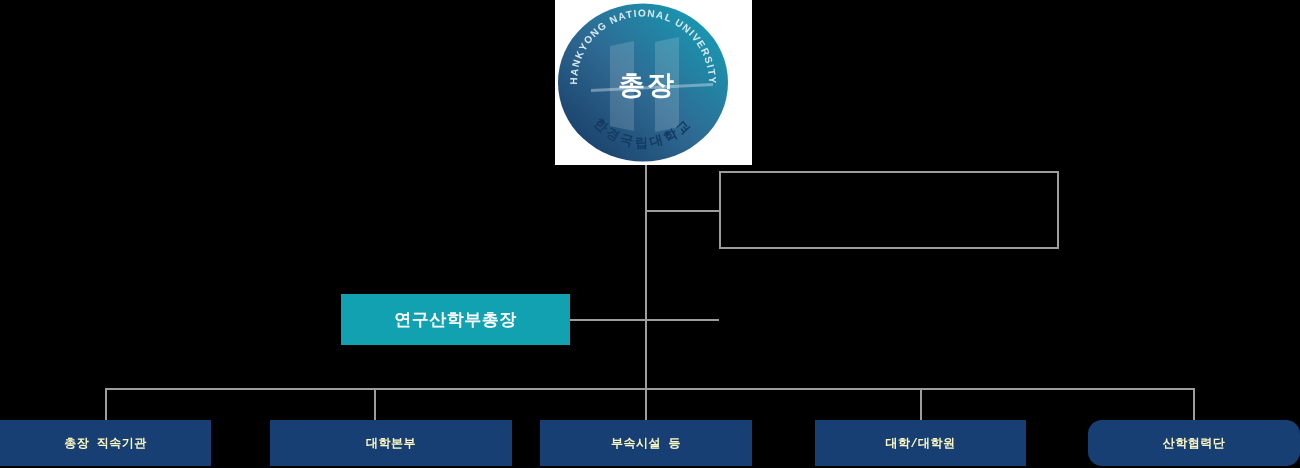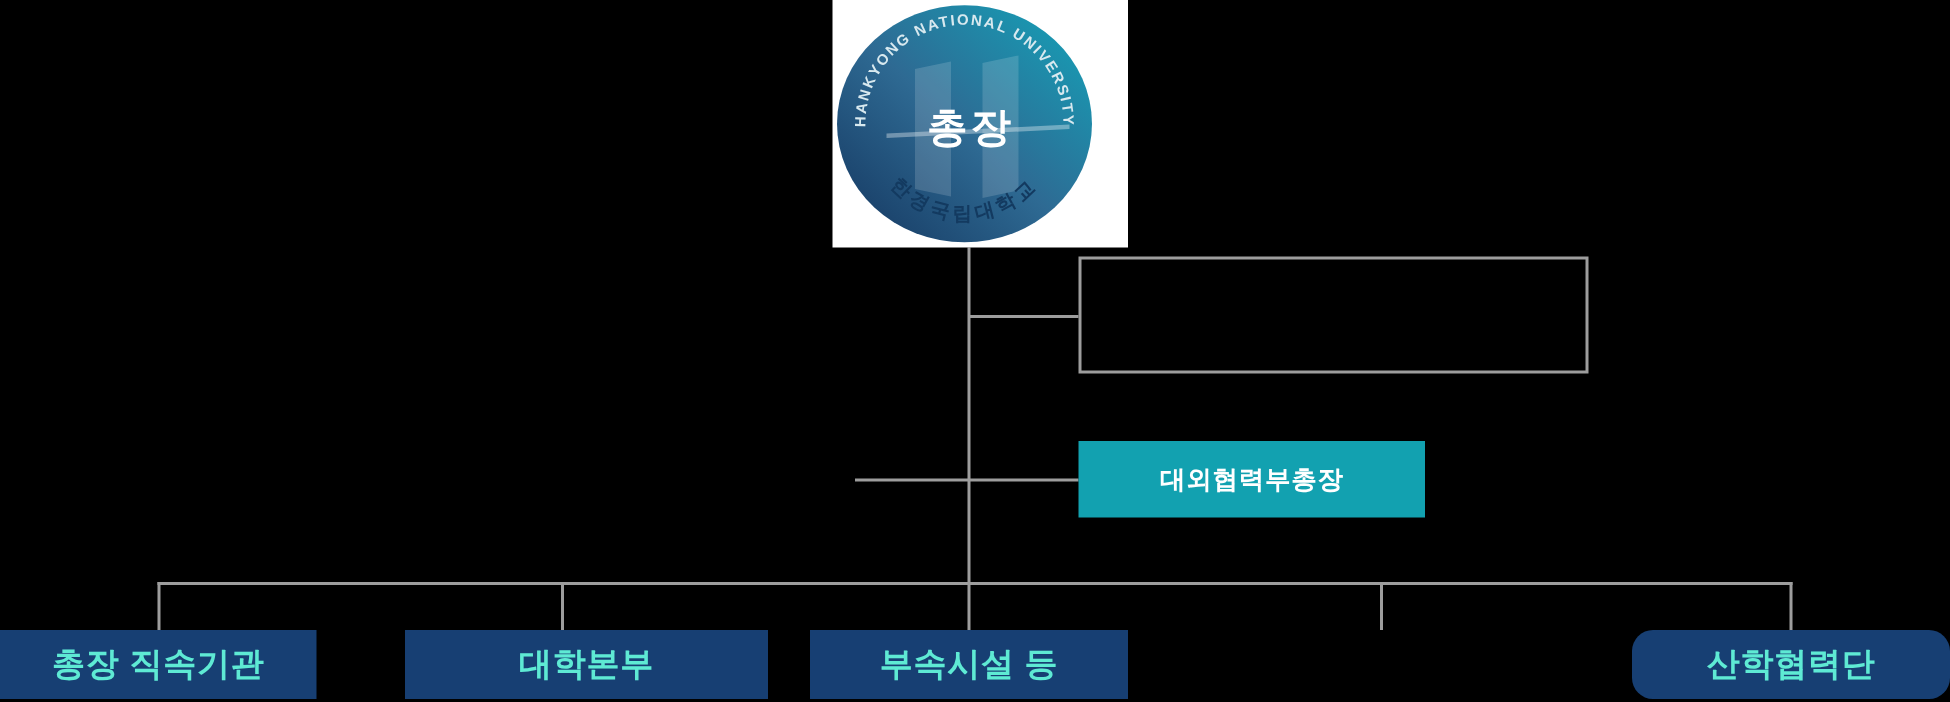--- a/index.html
+++ b/index.html
@@ -19,23 +19,23 @@
   
   .vp-box{
     position:absolute;top:294px;height:51px;background:#12a1b0;color:#ffffff;
     display:flex;align-items:center;justify-content:center;
     font-size:17px;font-weight:bold;letter-spacing:.5px;cursor:pointer;
   }
   .vp-left{left:341px;width:229px;}
   .vp-right{left:719px;width:231px;}
   
   .dept-box{
-    position:absolute;top:420px;height:46px;background:#173f73;color:#5eead4;
+    position:absolute;top:420px;height:46px;background:#173f73;color:#fef9c3;
     display:flex;align-items:center;justify-content:center;
-    font-size:22px;font-weight:bold;letter-spacing:.5px;cursor:pointer;
+    font-size:12px;font-weight:bold;letter-spacing:.5px;cursor:pointer;font-family:Liberation Mono, monospace;
   }
   .d0{left:0;width:211px;}
   .d1{left:270px;width:242px;}
   .d2{left:540px;width:212px;}
   .d3{left:815px;width:211px;}
   .d4{left:1088px;width:212px;border-radius:14px;}
   .seal-center-label{font-weight:bold;}
 </style>
 </head>
 <body>
@@ -74,20 +74,21 @@
       </text>
       <text font-size="13" font-weight="bold" letter-spacing="3" fill="#133a60">
         <textPath href="#arcBottom" startOffset="50%" text-anchor="middle">· 한경국립대학교 ·</textPath>
       </text>
       <text x="92" y="94" text-anchor="middle" font-size="27" font-weight="bold" letter-spacing="2" fill="#ffffff" class="seal-center-label">총장</text>
     </svg>
   </div>
 
   <div class="staff-box"></div>
 
-  <div class="vp-box vp-right">대외협력부총장</div>
+  <div class="vp-box vp-left">연구산학부총장</div>
 
   <div class="dept-box d0">총장 직속기관</div>
   <div class="dept-box d1">대학본부</div>
   <div class="dept-box d2">부속시설 등</div>
+  <div class="dept-box d3">대학/대학원</div>
   <div class="dept-box d4">산학협력단</div>
 
 </div>
 
 </body></html>

